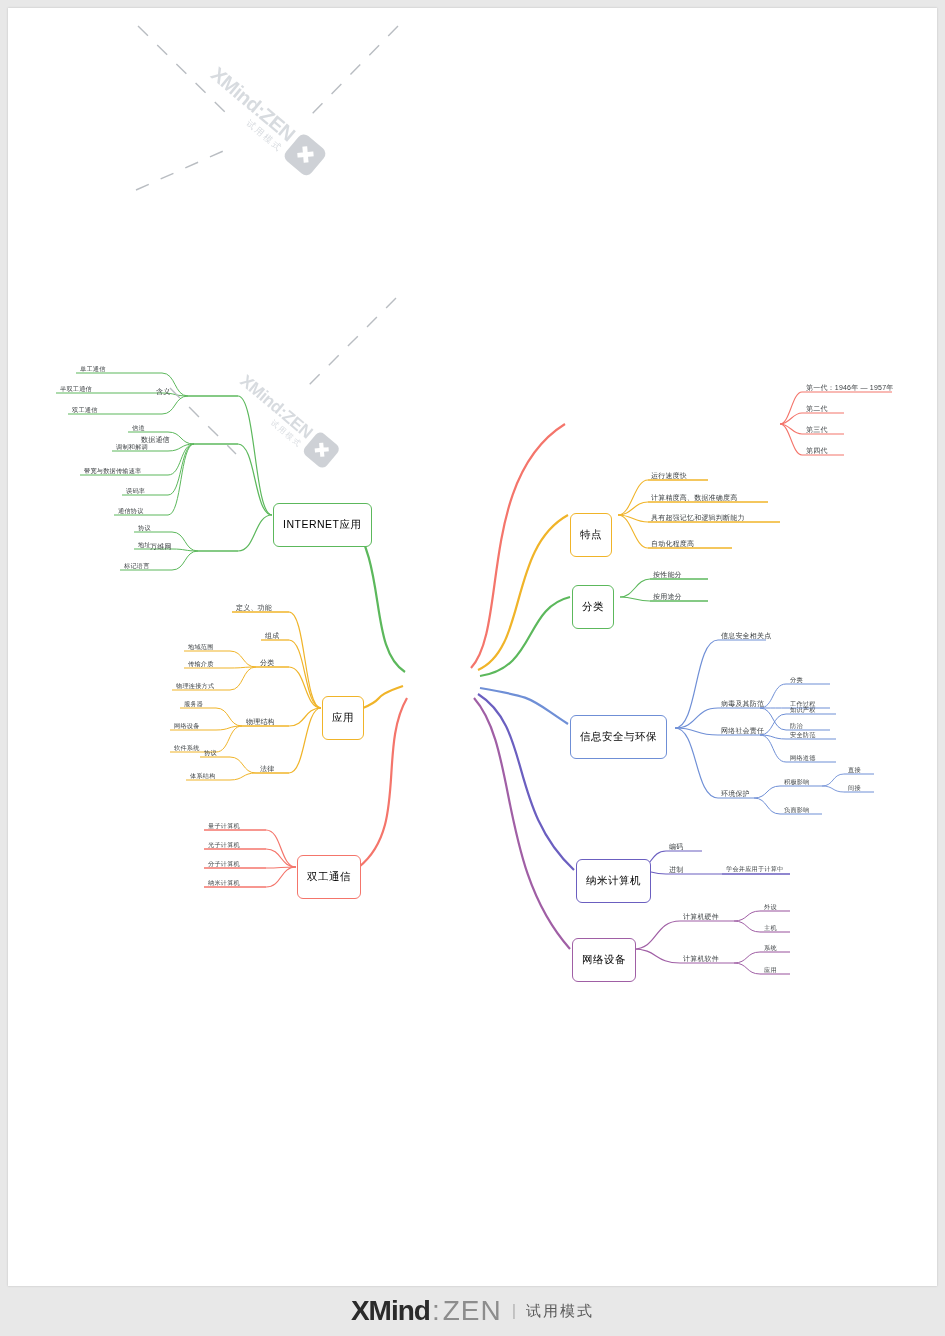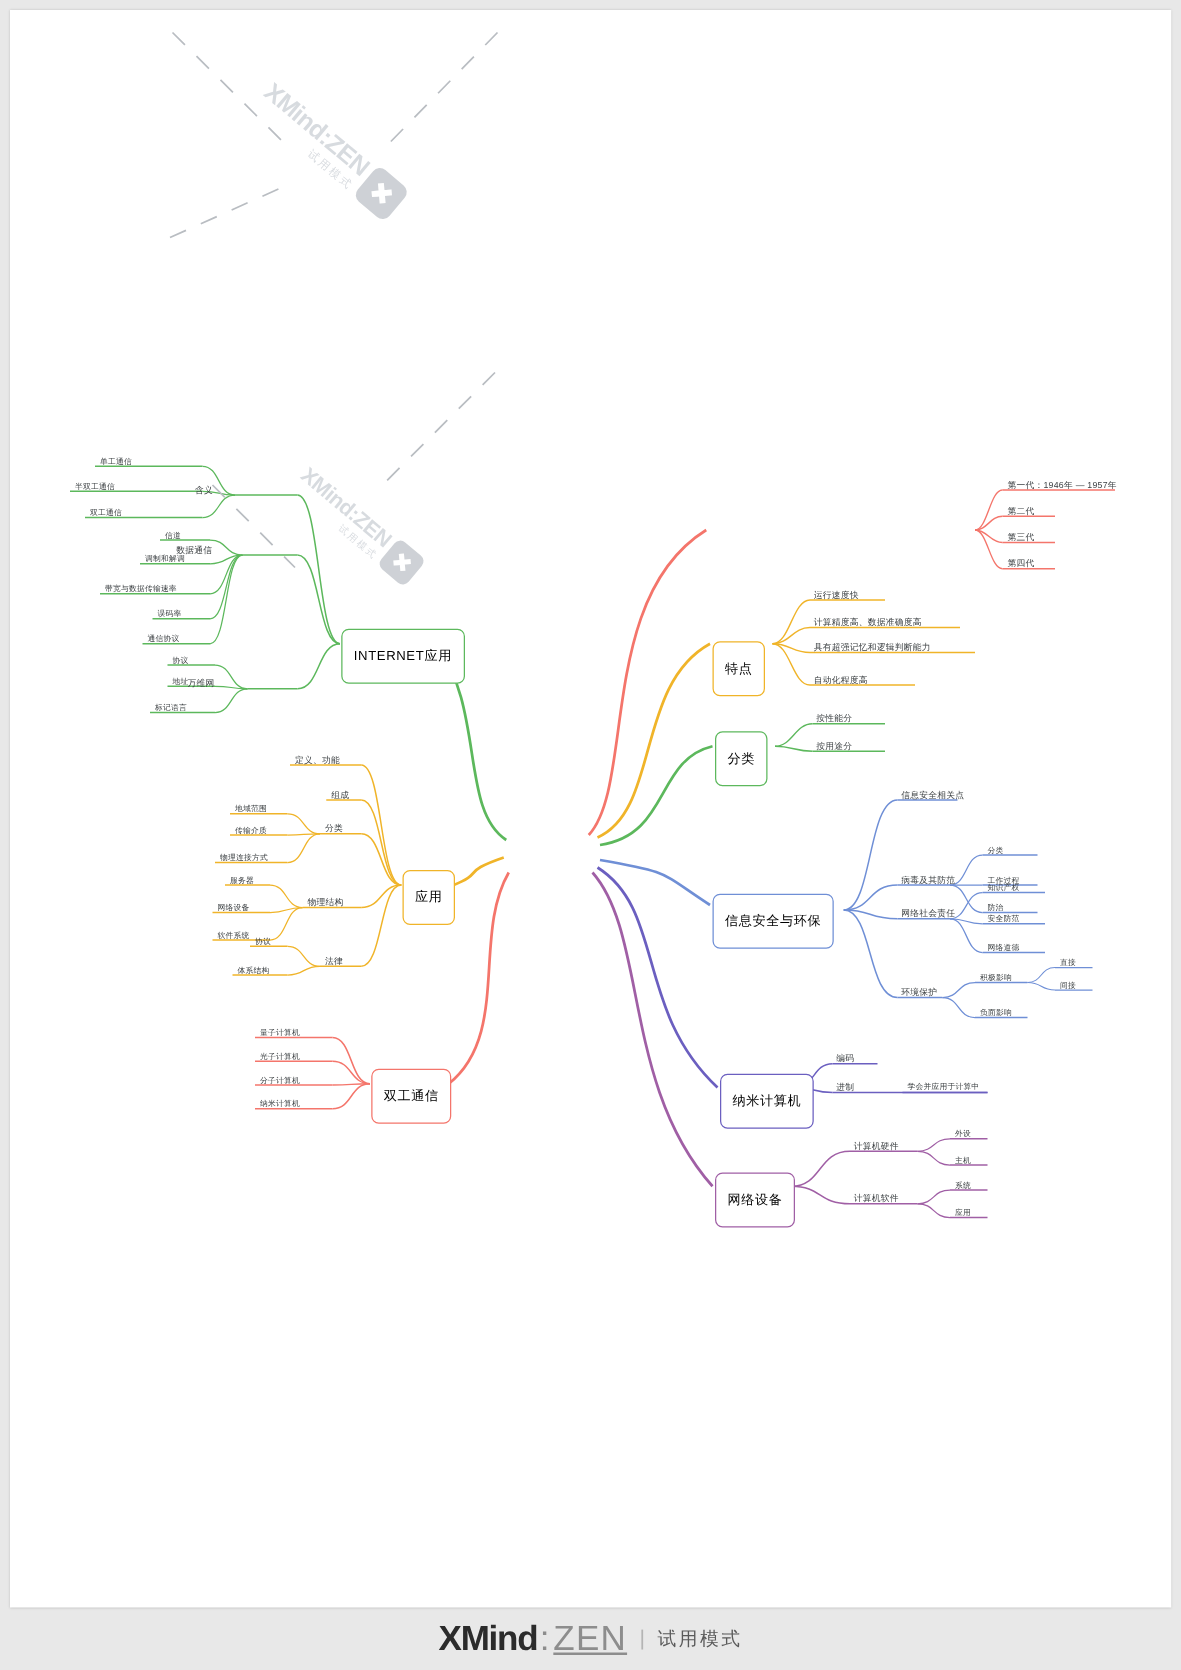--- a/index.html
+++ b/index.html
@@ -407,18 +407,18 @@
           <div class="wm-logo">✖</div>
         </div>
       </div>
 
     </div>
   </div>
 
   <div id="footer">
     <span class="fx">XMind</span>
     <span class="fz" style="margin-left:-8px;">:</span>
-    <span class="fz" style="margin-left:-8px;text-decoration:underline;">ZEN</span>
+    <span class="fz" style="margin-left:-8px;">ZEN</span>
     <span class="fbar">|</span>
     <span class="fmode">试用模式</span>
   </div>
 
 </div>
 
 </body></html>

